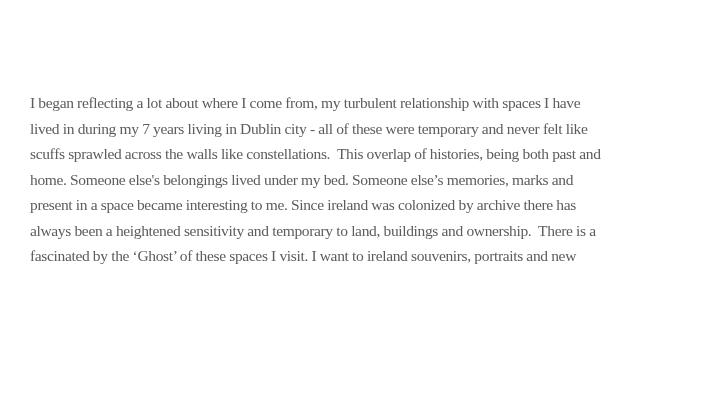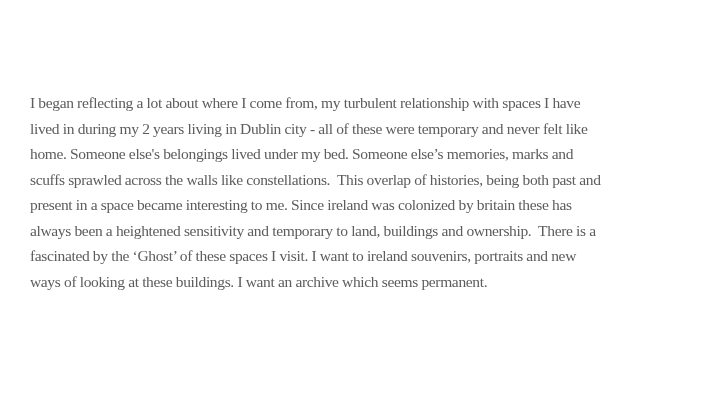--- a/index.html
+++ b/index.html
@@ -28,21 +28,20 @@
     color: #5c5c5c;
     white-space: pre;
   }
 </style>
 </head>
 <body>
 
 <div class="page">
   <div class="text-block">
     <div class="line">I began reflecting a lot about where I come from, my turbulent relationship with spaces I have</div>
-    <div class="line">lived in during my 2 years living in Dublin city - all of these were temporary and never felt like</div>
+    <div class="line">lived in during my 7 years living in Dublin city - all of these were temporary and never felt like</div>
+    <div class="line">scuffs sprawled across the walls like constellations.  This overlap of histories, being both past and</div>
     <div class="line">home. Someone else's belongings lived under my bed. Someone else’s memories, marks and</div>
-    <div class="line">scuffs sprawled across the walls like constellations.  This overlap of histories, being both past and</div>
-    <div class="line">present in a space became interesting to me. Since ireland was colonized by britain these has</div>
+    <div class="line">present in a space became interesting to me. Since ireland was colonized by archive there has</div>
     <div class="line">always been a heightened sensitivity and temporary to land, buildings and ownership.  There is a</div>
     <div class="line">fascinated by the ‘Ghost’ of these spaces I visit. I want to ireland souvenirs, portraits and new</div>
-    <div class="line">ways of looking at these buildings. I want an archive which seems permanent.</div>
   </div>
 </div>
 
 </body></html>

